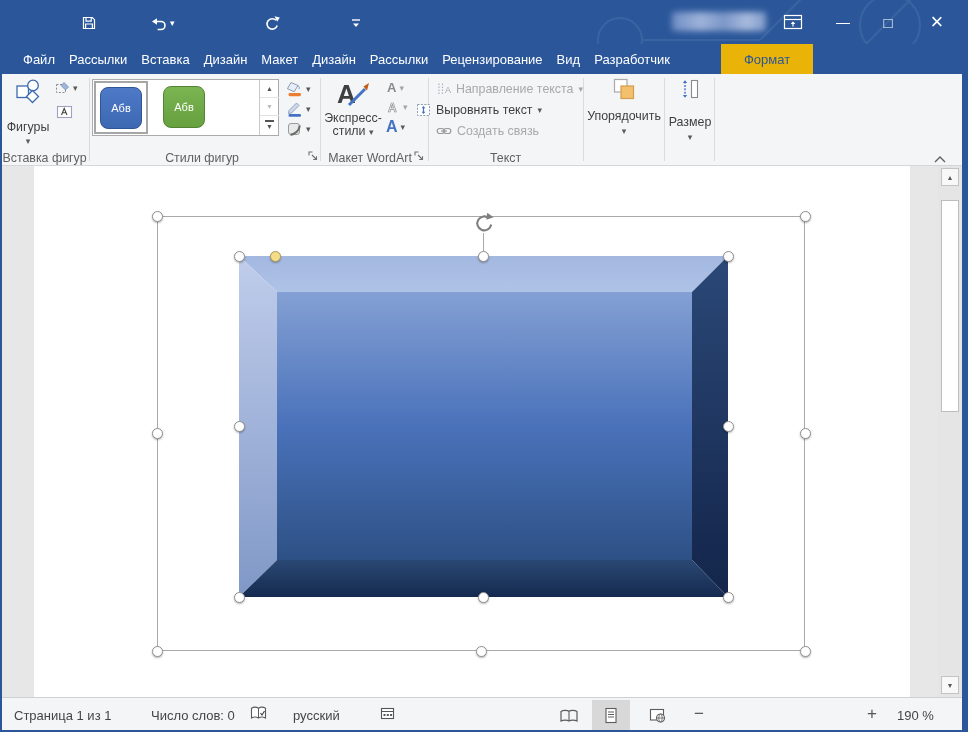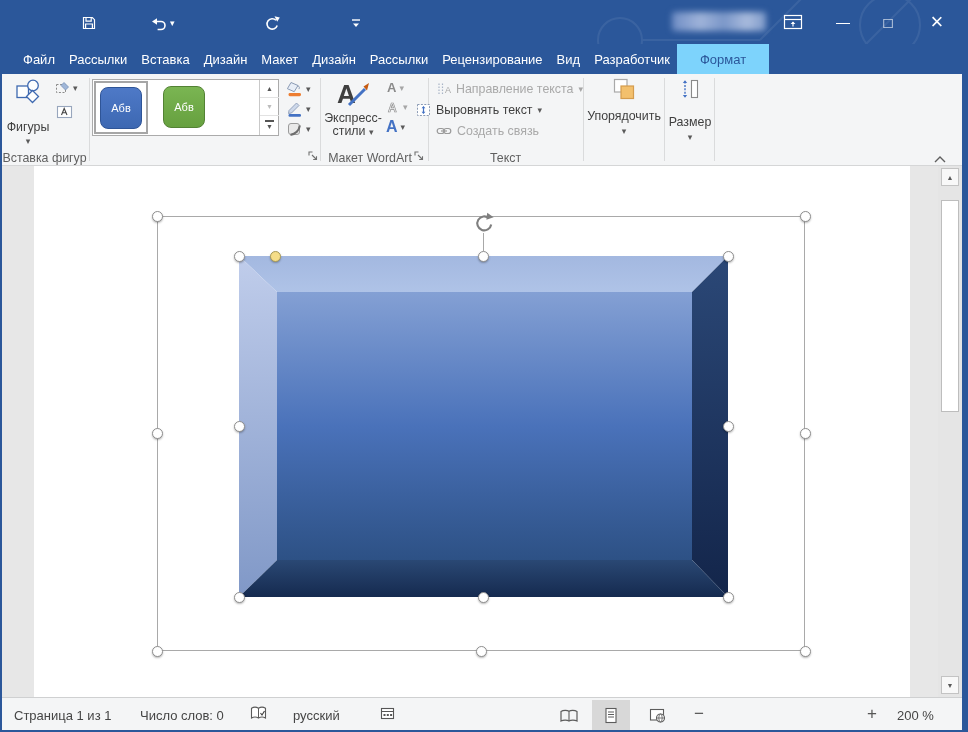--- a/index.html
+++ b/index.html
@@ -14,21 +14,21 @@
   .title-text { position: absolute; left: 0; top: 13px; width: 830px; text-align: center; color: #fff; font-size: 14px; white-space: nowrap; }
   .redacted { position: absolute; left: 672px; top: 12px; width: 94px; height: 19px; border-radius: 3px;
               background: linear-gradient(90deg,#6f8dc4,#9fb3d9 30%,#7b97c8 55%,#a9bbdd 80%,#7e9ac9); filter: blur(3px); }
   .win-btn { position: absolute; top: 8px; width: 30px; height: 28px; display: flex; align-items: center; justify-content: center; color: #fff; }
   .crt-w { color: #fff; font-size: 9px; }
 
   
   .tabrow { position: absolute; left: 0; top: 44px; width: 968px; height: 30px; background: #2b579a; display: flex; align-items: stretch; color: #fff; font-size: 13px; }
   .tab { display: flex; align-items: center; padding: 0 7px; white-space: nowrap; }
   .tab:first-child { margin-left: 16px; }
-  .tab.active { background: #7dd3fc; color: #2b579a; padding: 0 23px; }
+  .tab.active { background: #eab308; color: #2b579a; padding: 0 23px; margin-left: 44px; }
   .tabrow-right { margin-left: auto; display: flex; align-items: center; margin-right: 14px; }
   .tr-item { display: flex; align-items: center; padding: 0 10px; gap: 6px; }
 
   
   .ribbon { position: absolute; left: 0; top: 74px; width: 968px; height: 92px; background: #f4f5f6; border-bottom: 1px solid #d5d6d7; font-size: 12.4px; color: #3f3f3f; }
   .gsep { position: absolute; top: 4px; height: 83px; width: 1px; background: #dadbdc; }
   .glabel { position: absolute; top: 77px; font-size: 12.4px; color: #5f5f5f; text-align: center; white-space: nowrap; }
   .bigbtn { position: absolute; display: flex; flex-direction: column; align-items: center; }
   .crt { font-size: 9px; color: #5a5a5a; line-height: 8px; }
   .crt.dis { color: #a6a6a6; }
@@ -187,20 +187,21 @@
       </svg>
       <span class="crt">▾</span>
     </div>
     <div class="mini-row" style="left:286px;top:47px">
       <svg width="17" height="16" viewBox="0 0 17 16">
         <rect x="2.5" y="2.5" width="11" height="11" rx="2.5" fill="#e9e9e9" stroke="#9b9b9b" stroke-width="1"></rect>
         <path d="M4.5 13.8 a10.5 10.5 0 0 0 9.3 -9.3" fill="none" stroke="#6e6e6e" stroke-width="2.2"></path>
       </svg>
       <span class="crt">▾</span>
     </div>
+    <div class="glabel" style="left:89px;width:226px">Стили фигур</div>
     <div class="launcher" style="left:307px;top:76px">
       <svg width="10" height="10" viewBox="0 0 10 10">
         <path d="M1 4.5V1h3.5 M4 4 L8.5 8.5 M8.5 5.2v3.3H5.2" fill="none" stroke="#707070" stroke-width="1.1"></path>
       </svg>
     </div>
     <div class="gsep" style="left:320px"></div>
 
     <div class="bigbtn" style="left:326px;top:4px;width:54px">
       <svg width="34" height="30" viewBox="0 0 34 30">
         <text x="1" y="25" font-size="26" font-weight="bold" fill="#3f3f3f" font-family="Liberation Sans, sans-serif">А</text>
@@ -355,21 +356,21 @@
 
     <div class="scrolltrack">
       <div class="scr-btn" style="top:2px">▲</div>
       <div class="scr-thumb"></div>
       <div class="scr-btn" style="top:510px">▼</div>
     </div>
   </div>
 
   <div class="statusbar">
     <div class="sb-text" style="left:14px">Страница 1 из 1</div>
-    <div class="sb-text" style="left:140px">Число слов: 0</div>
+    <div class="sb-text" style="left:151px">Число слов: 0</div>
     <div class="sb-icon" style="left:250px;top:8px">
       <svg width="17" height="15" viewBox="0 0 17 15">
         <path d="M8.5 2.2 C6.6 1 3.4 1 1.5 2.2 V12 C3.4 10.9 6.6 10.9 8.5 12 C10.4 10.9 13.6 10.9 15.5 12 V2.2 C13.6 1 10.4 1 8.5 2.2 z" fill="#fff" stroke="#5a5a5a" stroke-width="1.1"></path>
         <line x1="8.5" y1="2.2" x2="8.5" y2="12" stroke="#5a5a5a" stroke-width="1"></line>
         <path d="M10.5 7 l1.5 2 2.5 -4" fill="none" stroke="#444" stroke-width="1.2"></path>
       </svg>
     </div>
     <div class="sb-text" style="left:293px">русский</div>
     <div class="sb-icon" style="left:380px;top:9px">
       <svg width="15" height="13" viewBox="0 0 15 13">
@@ -399,19 +400,19 @@
       <svg width="17" height="15" viewBox="0 0 17 15">
         <rect x="1.5" y="1.5" width="13" height="10.5" fill="#fff" stroke="#5c5c5c" stroke-width="1.1"></rect>
         <circle cx="11.5" cy="10" r="4" fill="#fff" stroke="#5c5c5c" stroke-width="1.1"></circle>
         <ellipse cx="11.5" cy="10" rx="1.7" ry="4" fill="none" stroke="#5c5c5c" stroke-width="0.8"></ellipse>
         <line x1="7.5" y1="10" x2="15.5" y2="10" stroke="#5c5c5c" stroke-width="0.8"></line>
       </svg>
     </div>
     <div class="sb-text" style="left:694px;top:6px;font-size:17px;color:#565656">−</div>
 
     <div class="sb-text" style="left:867px;top:6px;font-size:17px;color:#565656">+</div>
-    <div class="sb-text" style="left:897px">200 %</div>
+    <div class="sb-text" style="left:897px">190 %</div>
   </div>
 
   <div class="edge" style="left:0;top:44px;width:2px;height:688px"></div>
   <div class="edge" style="left:962px;top:44px;width:6px;height:688px"></div>
   <div class="edge" style="left:0;top:730px;width:968px;height:2px"></div>
 </div>
 
 </body></html>

